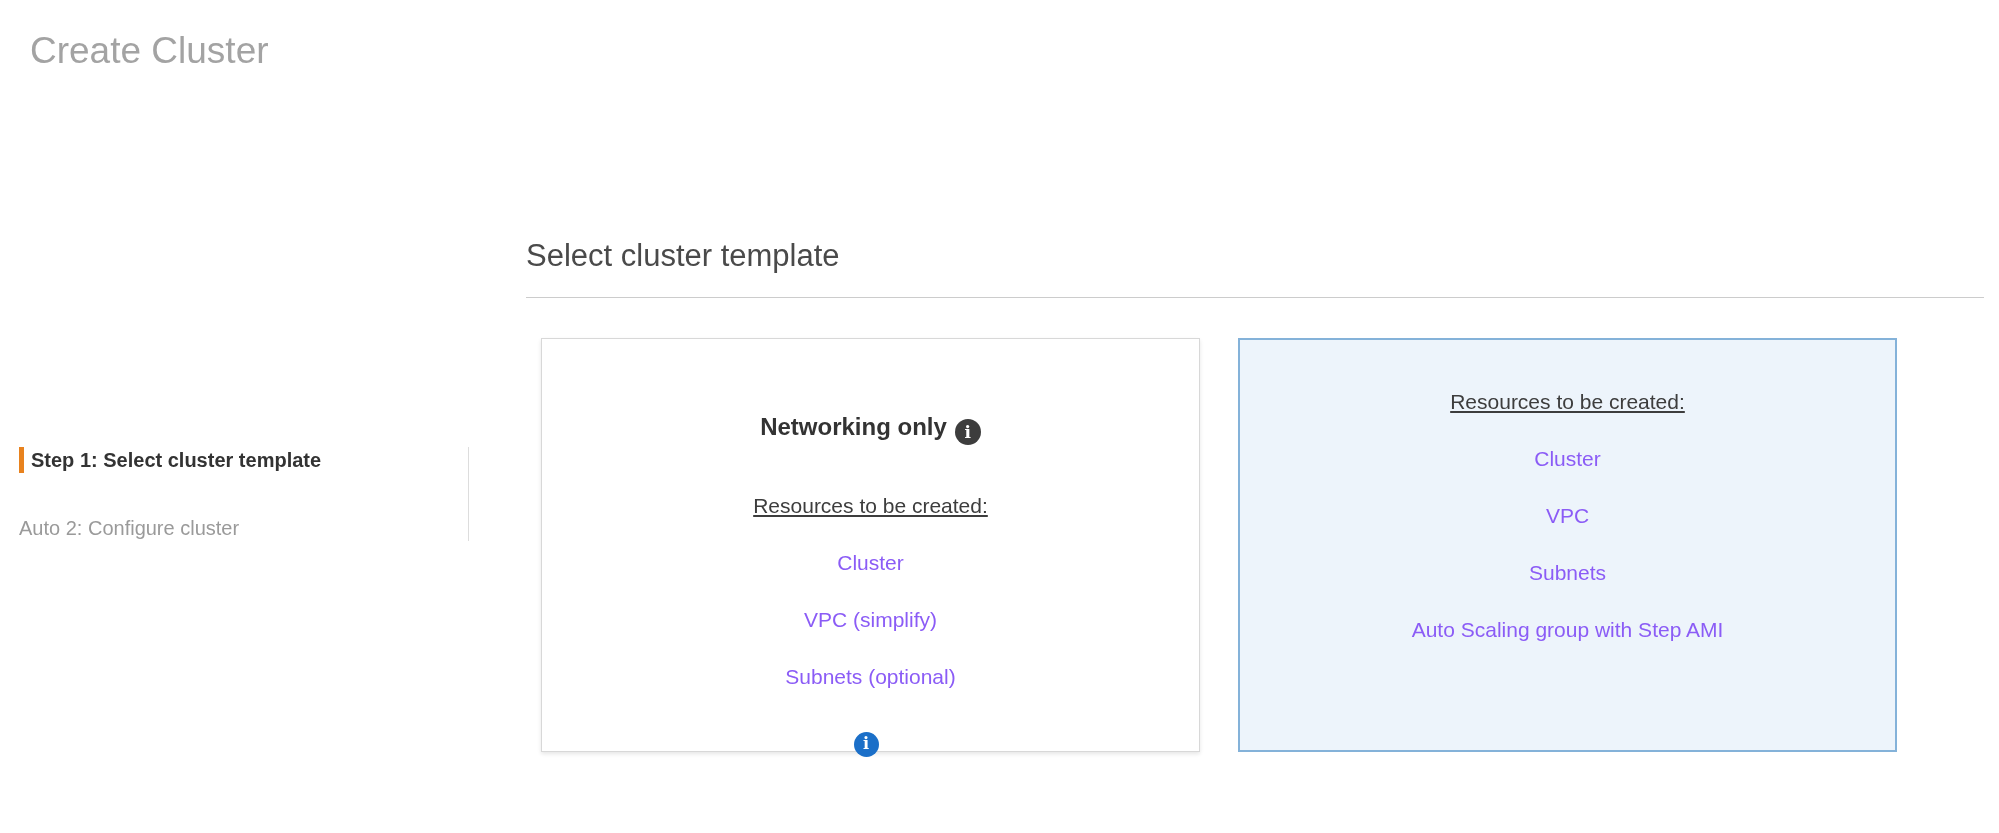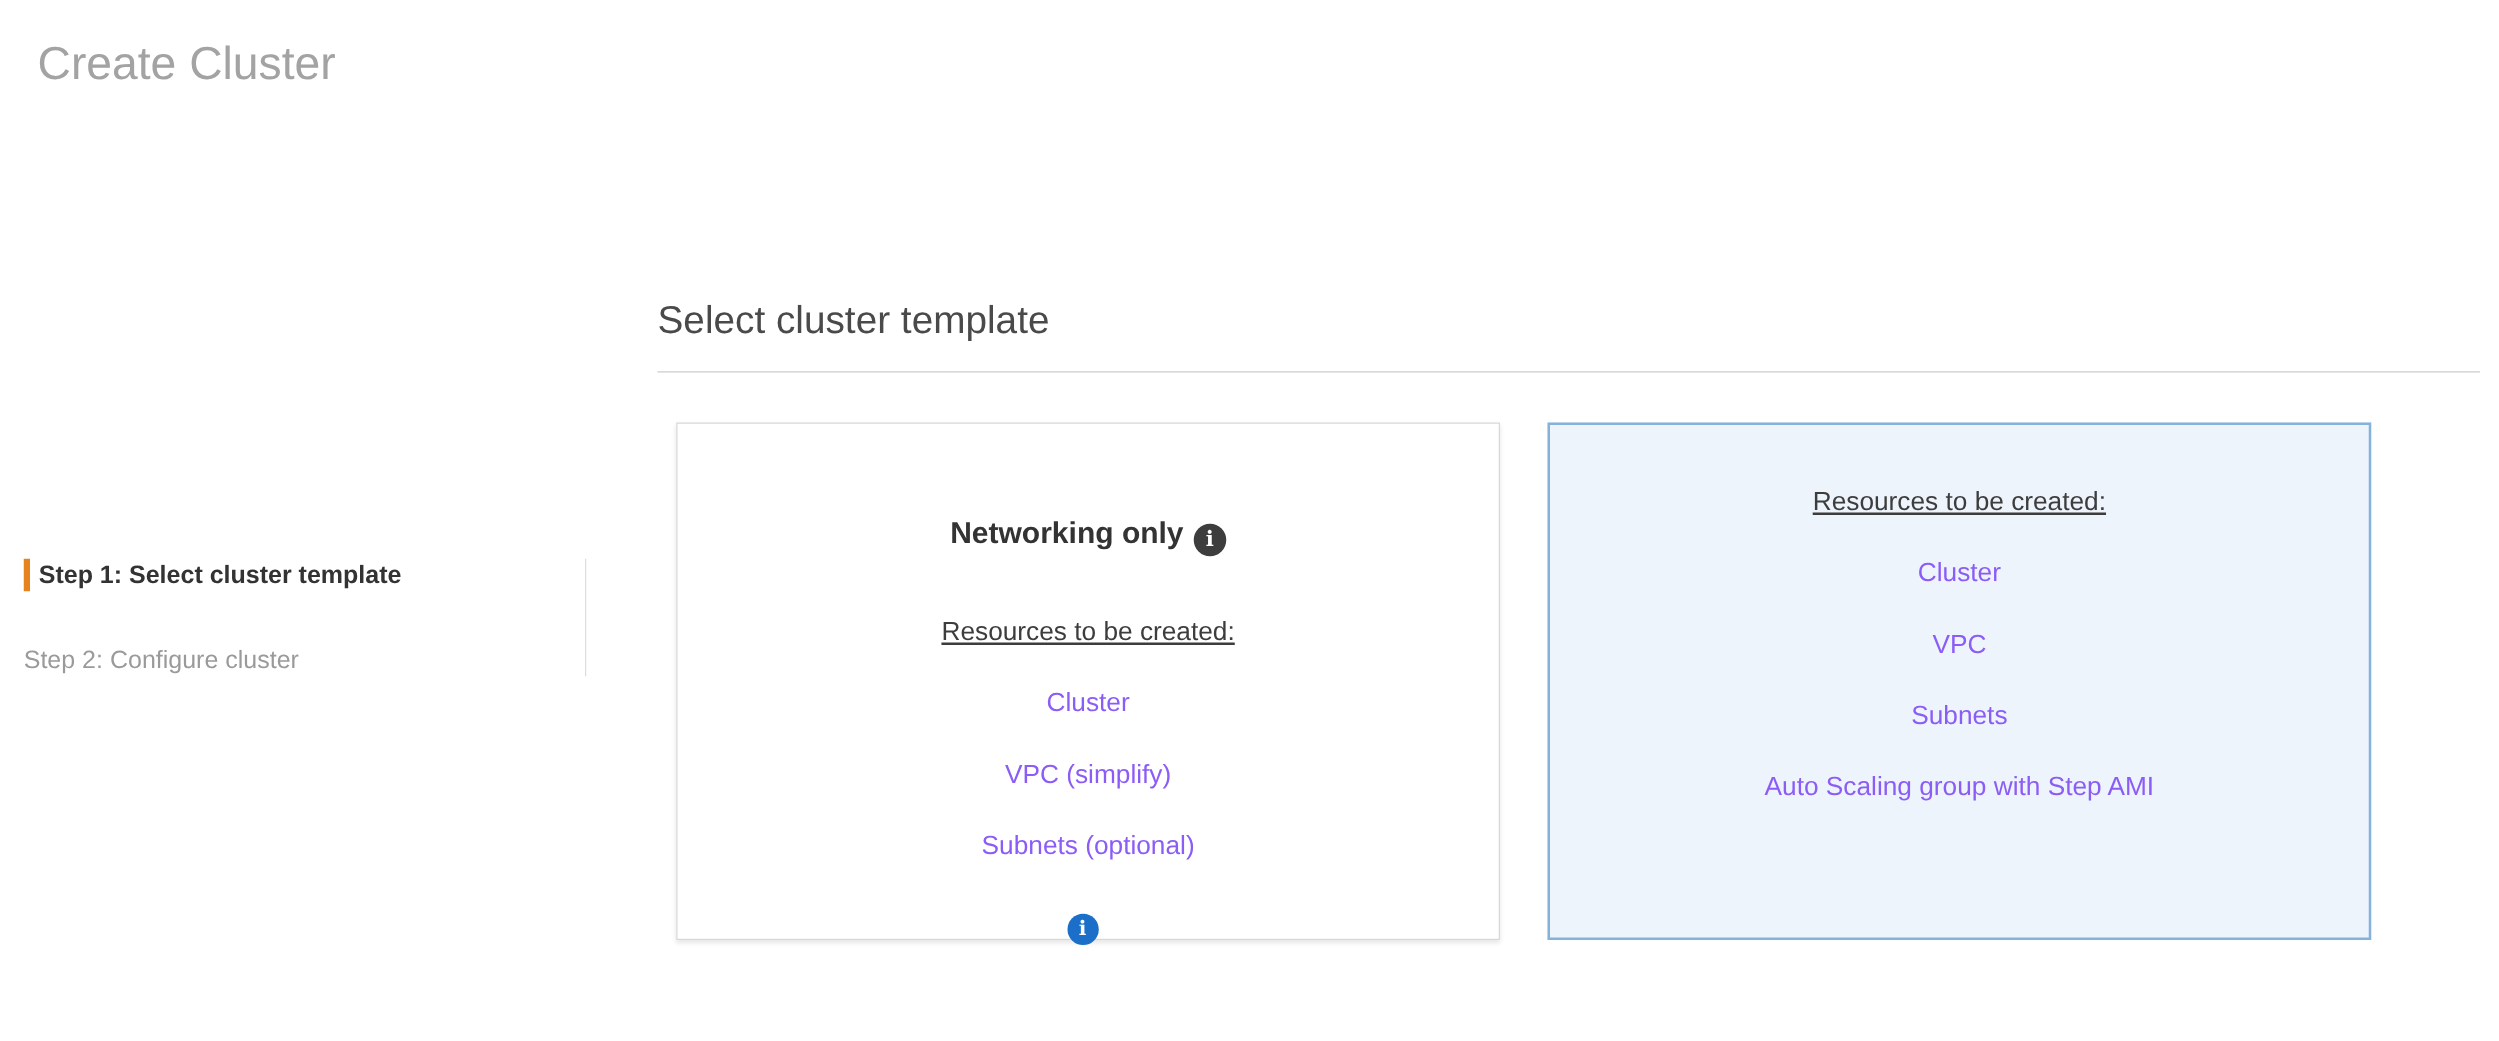--- a/index.html
+++ b/index.html
@@ -159,21 +159,21 @@
 <body>
 
 <div class="page">
 
   <h1 class="page-title">Create Cluster</h1>
 
   <div class="layout">
 
     <nav class="sidebar">
       <div class="step current">Step 1: Select cluster template</div>
-      <div class="step">Step 2: Configure cluster</div>
+      <div class="step">Auto 2: Configure cluster</div>
     </nav>
 
     <main class="content">
 
       <h2 class="content-heading">Select cluster template</h2>
       <hr class="heading-rule">
 
       <div class="cards">
 
         <div class="card">

